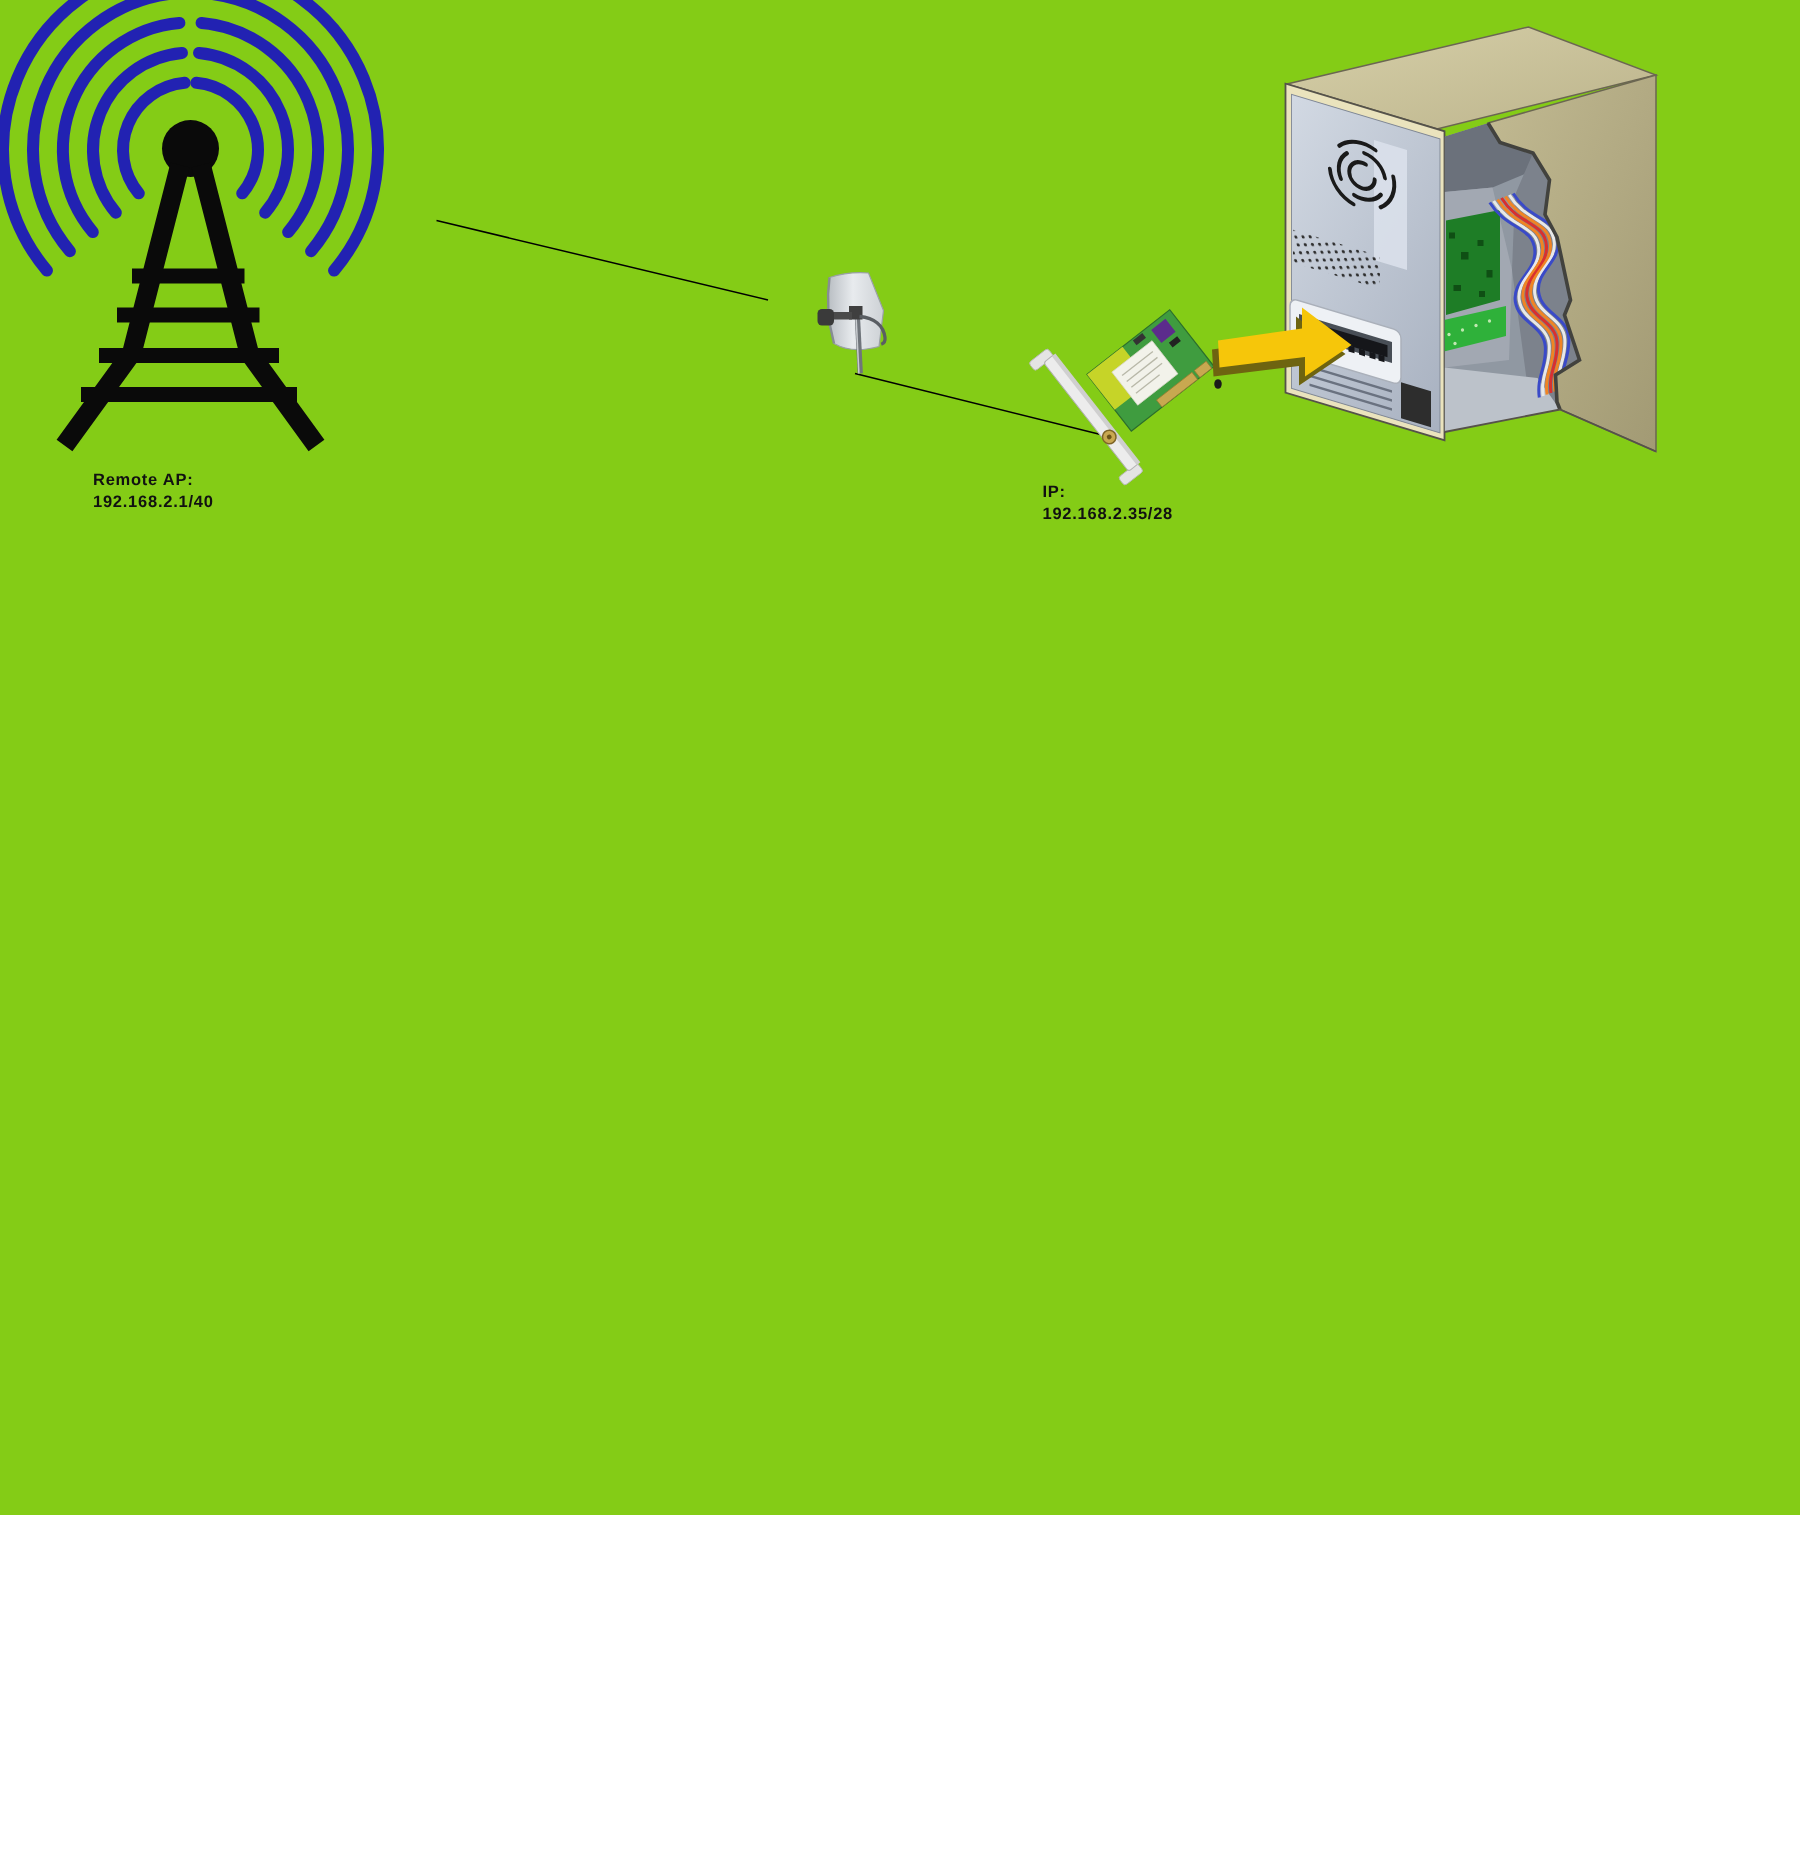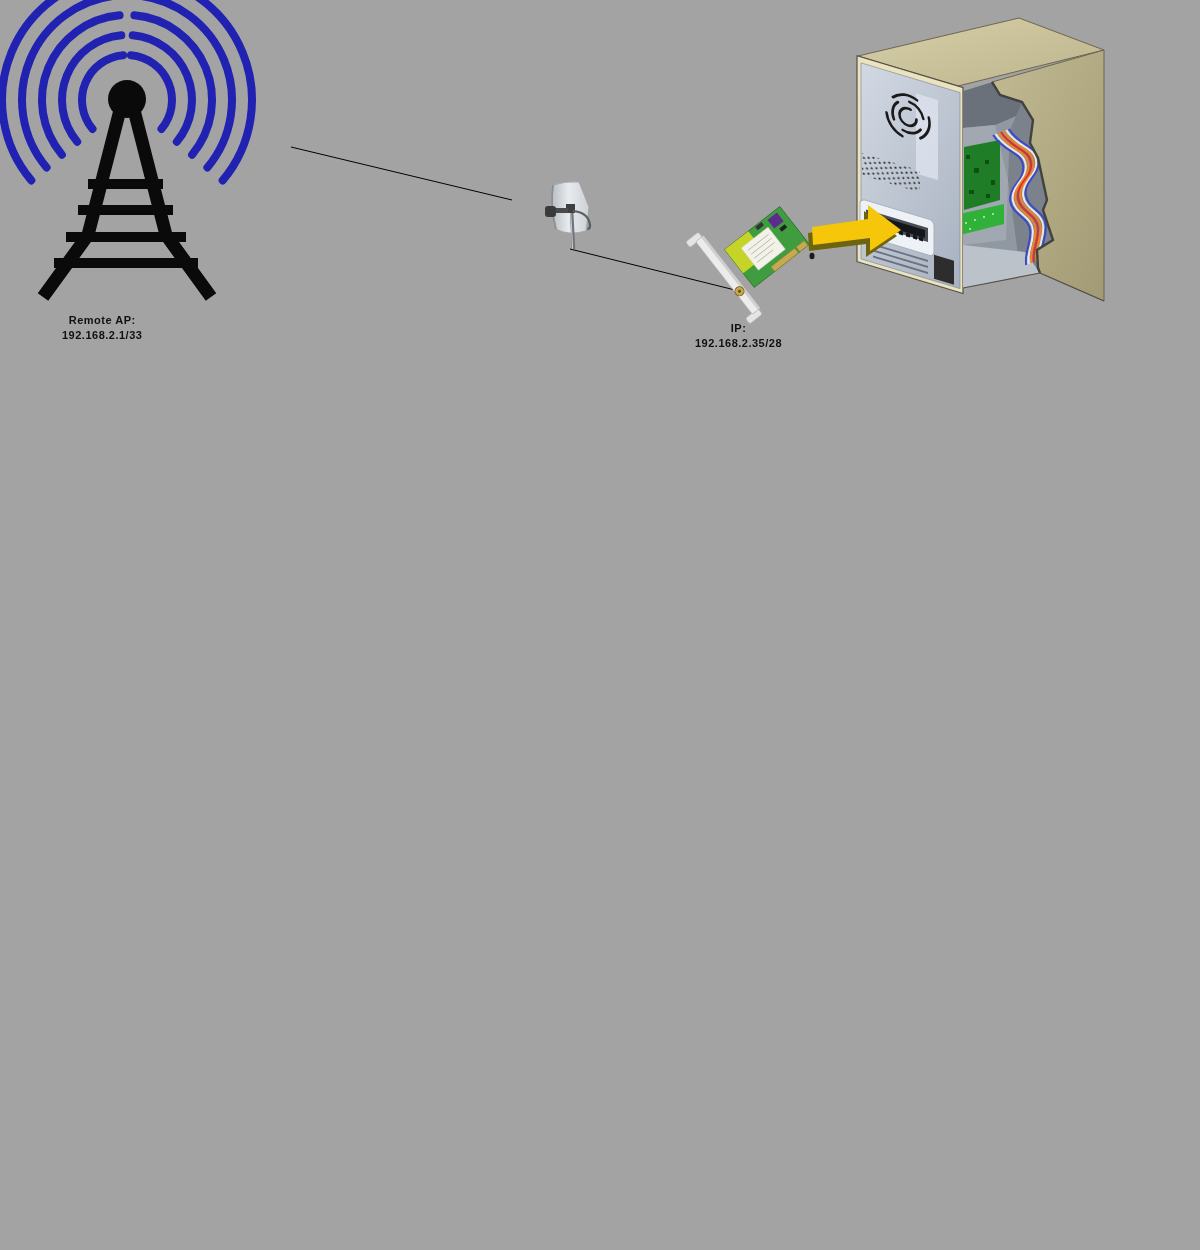--- a/index.html
+++ b/index.html
@@ -1,18 +1,18 @@
 <!DOCTYPE html>
 <html style="--wave-blue: #2222b2; --tower-black: #0a0a0a; --line-black: #000000; --arrow-yellow: #f6c60a; --arrow-shadow: #6e6410; --pcb-green: #3f9c3f; --pcb-chartreuse: #c6d428; --chip-purple: #5c2c8c; --connector-gold: #c8a850; --bracket-silver: #ececec; --case-tan: #c0b890; --case-cream: #eae3bd; --panel-silver: #ccd3de; --mobo-green: #1e7d26; --card-green: #2fb13a; --ribbon-orange: #f08424; --ribbon-red: #d83030; --ribbon-blue: #3a4ac8; --label-text: #111111;"><head>
 <meta charset="utf-8">
 <title>Diagram</title>
 <style>
   html,body{margin:0;padding:0;background:#fff;}
-  .canvas{position:relative;width:1200px;height:1250px;background:#a3a3a3;overflow:hidden;
-          font-family:"Liberation Sans",sans-serif;text-align:center;}
+  .canvas{position:relative;width:1200px;height:1010px;background:#84cc16;overflow:hidden;
+          font-family:"Liberation Sans",sans-serif;}
   svg{position:absolute;left:0;top:0;}
   .label{position:absolute;font-size:11px;font-weight:bold;color:#111;
          letter-spacing:.5px;line-height:15px;white-space:nowrap;}
 </style>
 </head>
 <body>
 
 <div class="canvas">
 
 <svg width="1200" height="1250" viewBox="0 0 1200 1250">
@@ -198,20 +198,20 @@
   <ellipse cx="812" cy="256" rx="2.5" ry="3.2" fill="#1a1a1a"></ellipse>
 
   <g>
     <polygon points="812,227 868,219 868,205 901,230 870,251 870,238 813,245" transform="translate(-4,6)" fill="var(--arrow-shadow,#6e6410)"></polygon>
     <polygon points="812,227 868,219 868,205 901,230 870,251 870,238 813,245" fill="var(--arrow-yellow,#f6c60a)"></polygon>
   </g>
 </svg>
 
 <div class="label" style="left:62px;top:313px">
   <div>Remote AP:</div>
-  <div>192.168.2.1/33</div>
+  <div>192.168.2.1/40</div>
 </div>
 <div class="label" style="left:695px;top:321px">
   <div>IP:</div>
   <div>192.168.2.35/28</div>
 </div>
 
 </div>
 
 </body></html>

